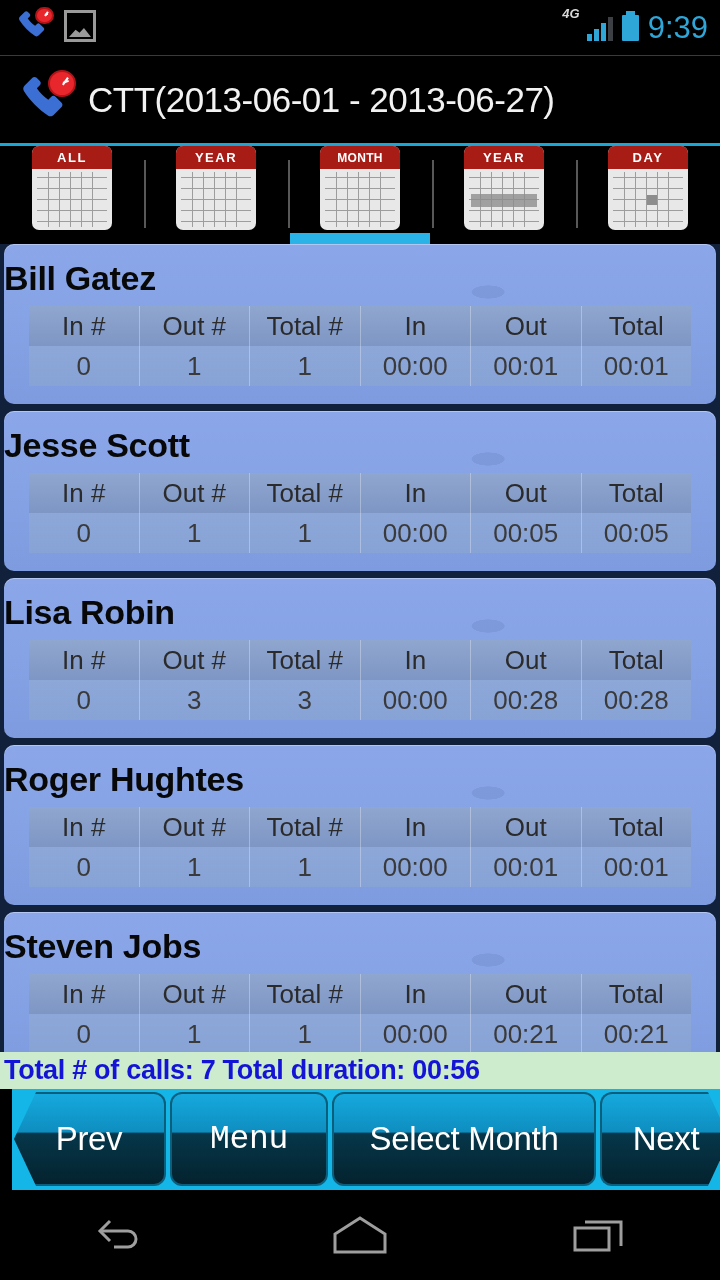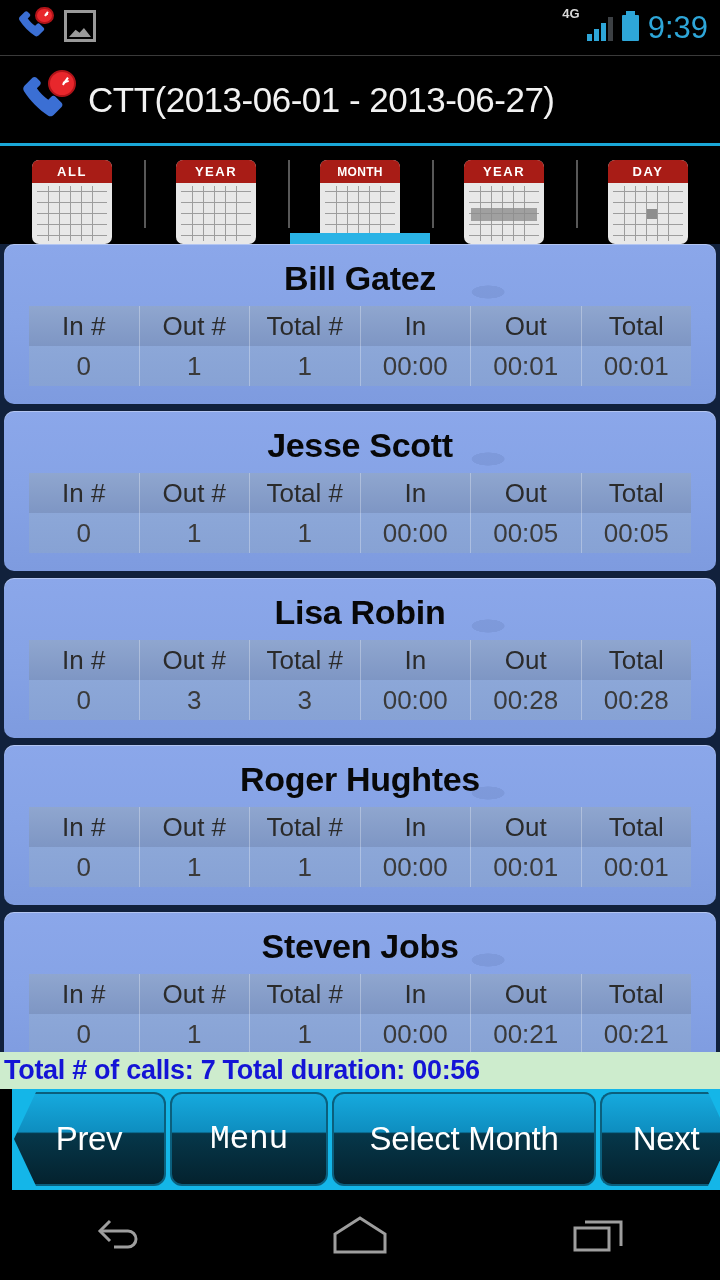--- a/index.html
+++ b/index.html
@@ -26,21 +26,21 @@
     background:#9a9a9a;
     clip-path:polygon(0% 100%, 30% 35%, 48% 62%, 68% 18%, 100% 100%);
   }
   .sig{ display:flex; align-items:flex-end; gap:2px; height:26px; }
   .sig i{ display:block; width:5px; background:#3c4044; }
   .sig i.on{ background:#2ea6d8; }
   .sig i:nth-child(1){ height:7px; }
   .sig i:nth-child(2){ height:12px; }
   .sig i:nth-child(3){ height:18px; }
   .sig i:nth-child(4){ height:24px; }
-  .lte{ color:#d8d8d8; font-size:13px; font-weight:bold; margin-right:-2px; align-self:flex-start; margin-top:2px; }
+  .lte{ color:#d8d8d8; font-size:13px; font-weight:bold; margin-right:-2px; align-self:flex-start; margin-top:2px;font-style:italic; }
   .batt{ width:17px; height:26px; border:0; background:#2ea6d8; position:relative; border-radius:1px; }
   .batt:before{ content:""; position:absolute; top:-4px; left:4px; width:9px; height:4px; background:#2ea6d8; }
 
   
   .titlebar{
     position:absolute; left:0; top:57px; width:720px; height:86px;
     background:#000; display:flex; align-items:center; padding-left:16px;
   }
   .title-text{ color:#f2f2f2; font-size:35px; margin-left:14px; letter-spacing:-0.5px; white-space:nowrap; }
   .cyanrule{ position:absolute; left:0; top:143px; width:720px; height:3px; background:#1aa7d8; }
@@ -63,21 +63,21 @@
   .phoneicon .clockb:before{
     content:""; position:absolute; left:50%; top:50%; width:2px; height:26%;
     background:#fff; transform-origin:top center; transform:translateY(-2%) rotate(-110deg);
   }
 
   
   .tabs{
     position:absolute; left:0; top:146px; width:720px; height:98px;
     background:#000; display:flex;
   }
-  .tab{ position:relative; flex:1; display:flex; align-items:flex-end; justify-content:center; }
+  .tab{ position:relative; flex:1; display:flex; align-items:flex-start; justify-content:center; }
   .tab + .tab:before{
     content:""; position:absolute; left:0; top:14px; bottom:16px; width:2px; background:#585858;
   }
   .tab .sel{
     position:absolute; left:2px; right:2px; bottom:0; height:11px; background:#2ab3e6; display:none;
   }
   .tab.selected .sel{ display:block; }
   .cal{
     width:80px; height:84px; border-radius:7px; background:#e8e8e8;
     box-shadow:0 2px 3px rgba(0,0,0,.55); overflow:hidden; position:relative;
@@ -108,21 +108,21 @@
   .card:before{
     content:""; position:absolute; inset:0; opacity:.10; pointer-events:none;
     background:
       radial-gradient(ellipse 40px 16px at 68% 30%, #2b3f6e 0 40%, transparent 42%),
       radial-gradient(ellipse 26px 10px at 80% 58%, #2b3f6e 0 40%, transparent 42%),
       radial-gradient(ellipse 34px 12px at 30% 72%, #2b3f6e 0 40%, transparent 42%),
       radial-gradient(ellipse 18px 8px at 52% 86%, #2b3f6e 0 40%, transparent 42%),
       radial-gradient(ellipse 22px 9px at 90% 80%, #2b3f6e 0 40%, transparent 42%);
   }
   .card .name{
-    position:relative; text-align:center; color:#080808; font-size:34px;
+    position:relative; color:#080808; font-size:34px;
     font-weight:bold; line-height:56px; letter-spacing:-0.3px;
   }
   .tbl{ position:relative; margin:0 25px; }
   .trow{ display:flex; }
   .trow.head{ background:linear-gradient(180deg,#8fa6cf 0%, #7e96c4 100%); }
   .trow.body{ background:linear-gradient(180deg,#8ca7d8 0%, #87a2d4 100%); }
   .tcell{
     flex:1 1 0; text-align:center; color:#2b2b2b; font-size:26px;
     line-height:40px; border-left:1px solid rgba(255,255,255,.30);
   }

